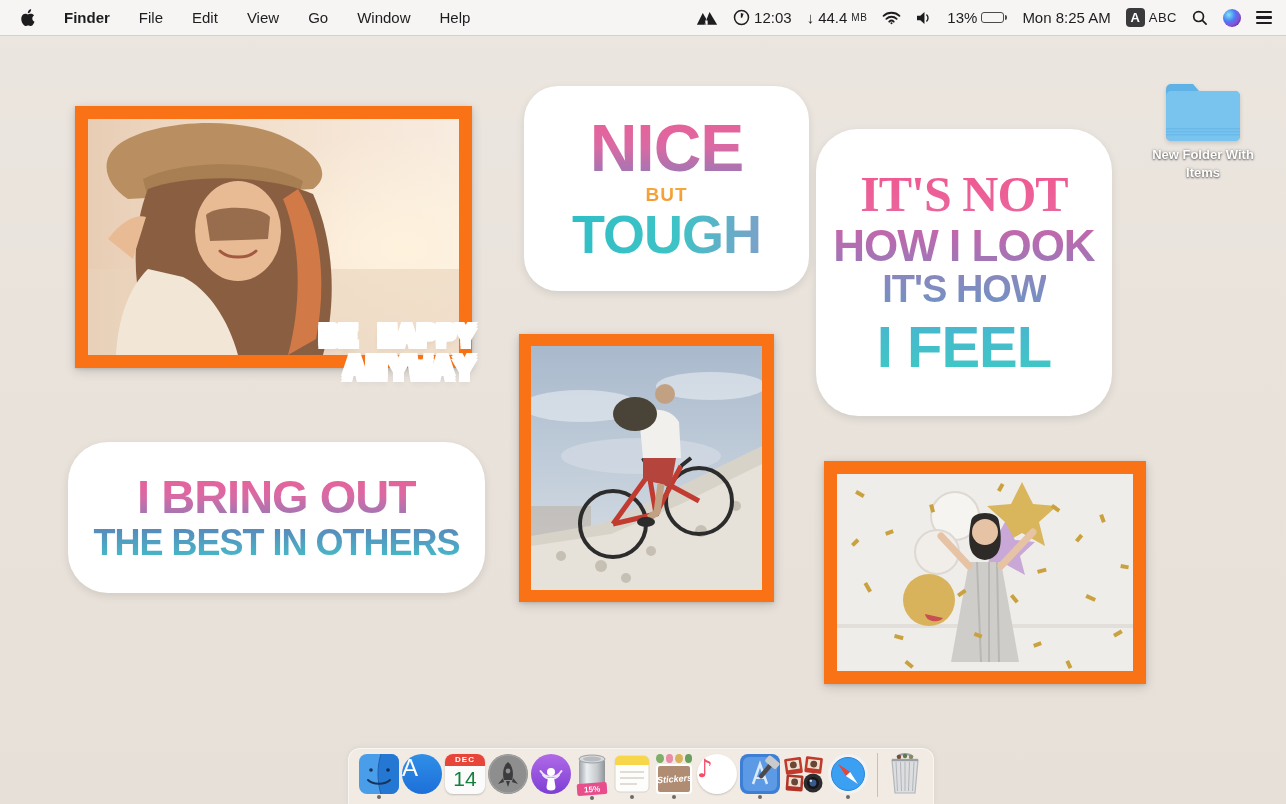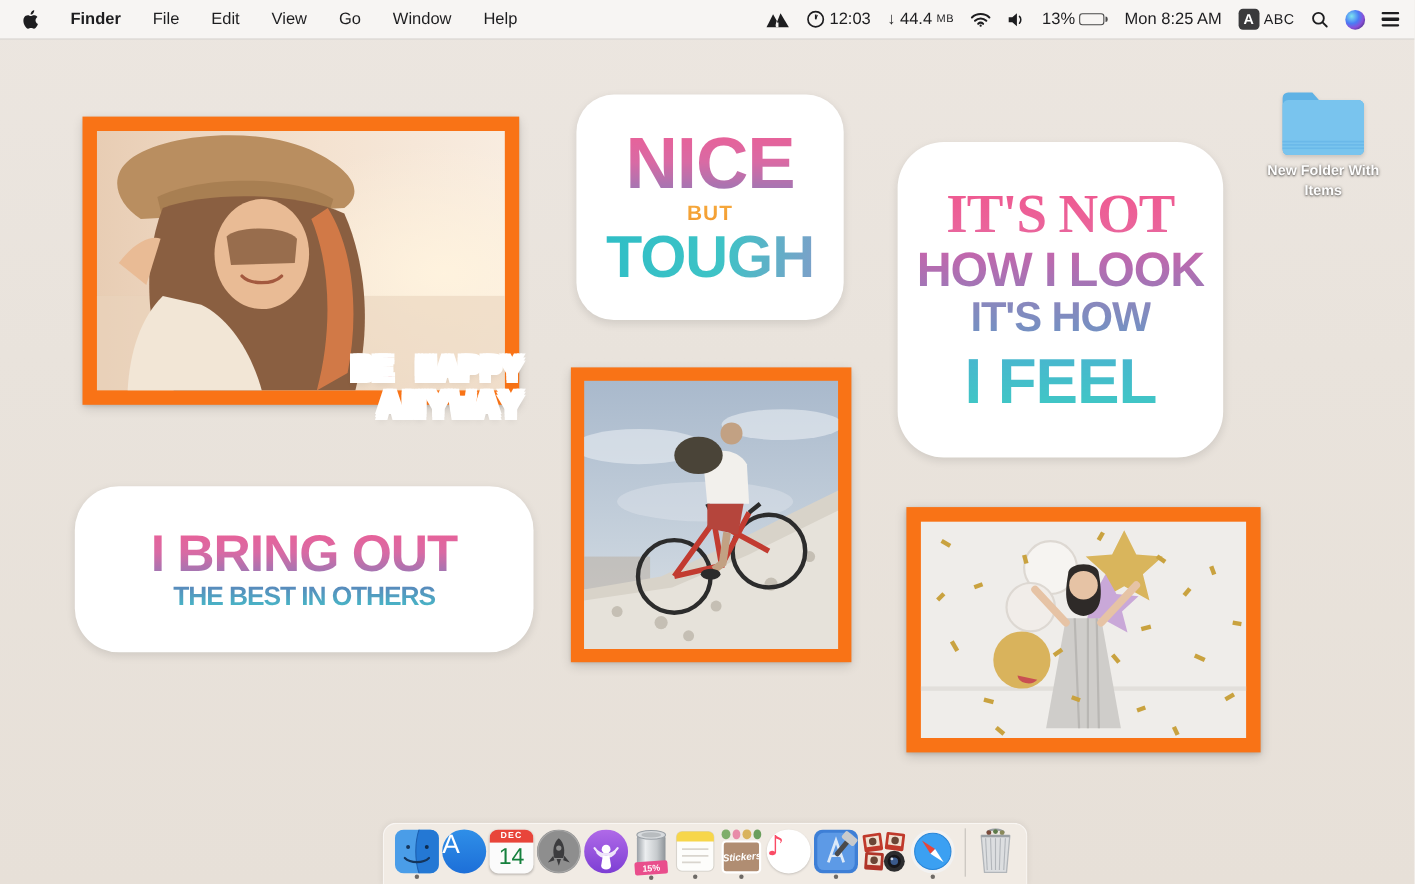--- a/index.html
+++ b/index.html
@@ -264,36 +264,36 @@
       <path d="M210 70 C235 110 238 170 228 220 L200 236 C215 180 212 120 195 80 Z" fill="#e8824a" opacity=".75"></path>
       <path d="M60 150 C40 170 30 200 28 236 L150 236 C140 200 120 170 95 158 Z" fill="#f2e6d6"></path>
       <path d="M20 120 C35 100 50 95 58 98 L45 140 Z" fill="#e9bb95"></path>
     </svg>
     <div class="happy-overlay">
       <div class="happy-line l1">BE HAPPY</div>
       <div class="happy-line l2">ANYWAY</div>
     </div>
   </div>
 
-  <div class="sticker" style="left:524px; top:58px; width:243px; height:205px; border-radius:34px;align-items:center;">
+  <div class="sticker" style="left:524px; top:58px; width:285px; height:205px; border-radius:34px;align-items:center;">
     <div class="sticker-line g-pink-purple" style="font-size:66px;">NICE</div>
     <div class="sticker-line g-orange" style="font-size:19px; letter-spacing:1px; margin:3px 0 2px;">BUT</div>
     <div class="sticker-line g-teal-right" style="font-size:54px;">TOUGH</div>
   </div>
 
   <div class="sticker" style="left:816px; top:101px; width:296px; height:287px; border-radius:42px;">
     <div class="sticker-line g-pink" style="font-size:50px;">IT'S NOT</div>
     <div class="sticker-line g-magenta" style="font-size:44px; margin-top:4px;text-align:center;">HOW I LOOK</div>
     <div class="sticker-line g-bluepurple" style="font-size:38px; margin-top:2px;">IT'S HOW</div>
     <div class="sticker-line g-teal" style="font-size:58px; margin-top:8px;">I FEEL</div>
   </div>
 
   <div class="sticker" style="left:68px; top:414px; width:417px; height:151px; border-radius:40px;">
     <div class="sticker-line g-pink-purple" style="font-size:47px;">I BRING OUT</div>
-    <div class="sticker-line g-bluedown" style="font-size:24px; margin-top:4px;">THE BEST IN OTHERS</div>
+    <div class="sticker-line g-bluedown" style="font-size:36px; margin-top:4px;">THE BEST IN OTHERS</div>
   </div>
 
   <div class="photo-frame" style="left:519px; top:306px; width:255px; height:268px; padding:12px;">
     <svg width="231" height="244" viewBox="0 0 231 244" preserveAspectRatio="none">
       <defs>
         <linearGradient id="p2sky" x1="0" y1="0" x2="0" y2="1">
           <stop offset="0" stop-color="#a9b9cc"></stop>
             <stop offset=".6" stop-color="#c6d1dc"></stop>
             <stop offset="1" stop-color="#dde2e7"></stop>
         </linearGradient>

